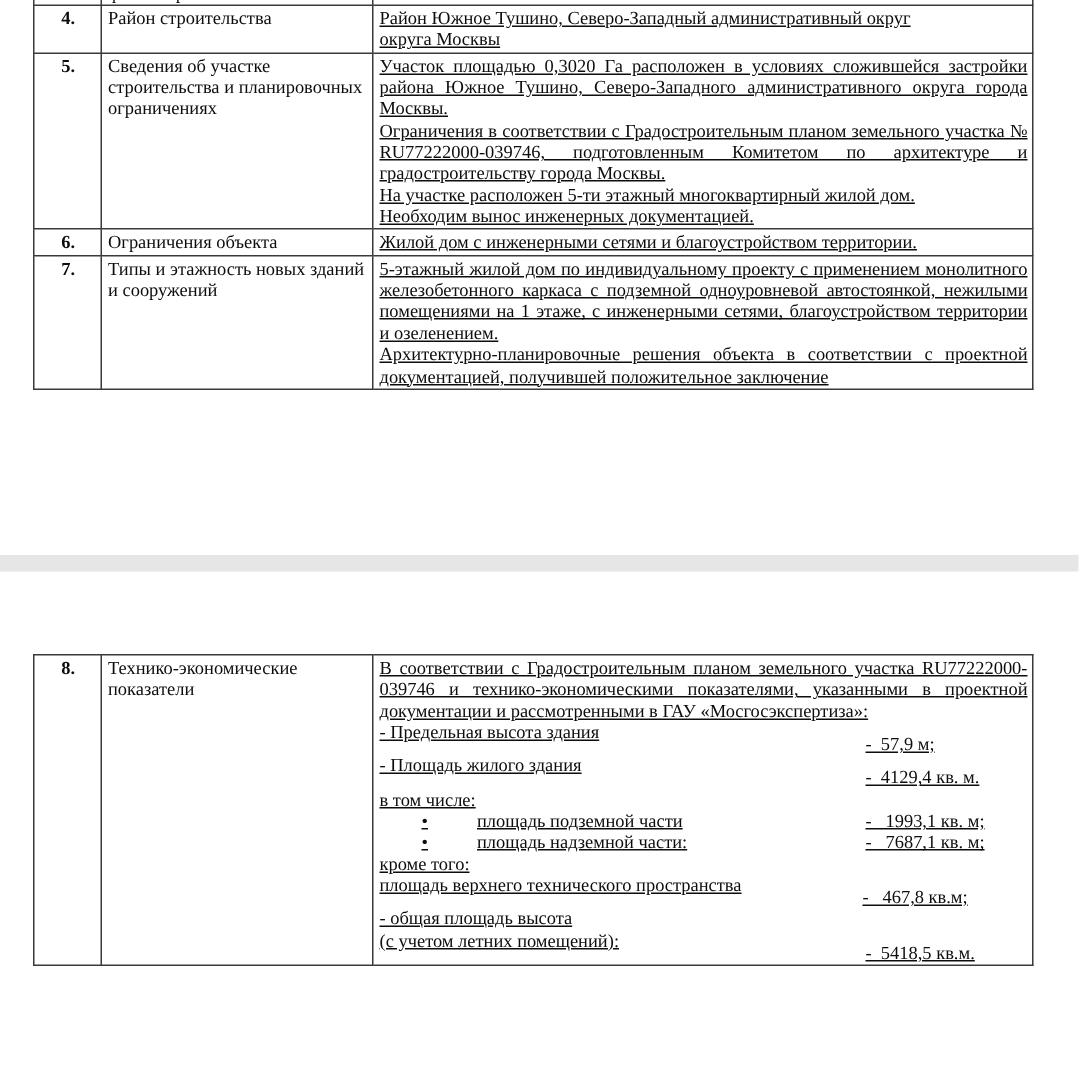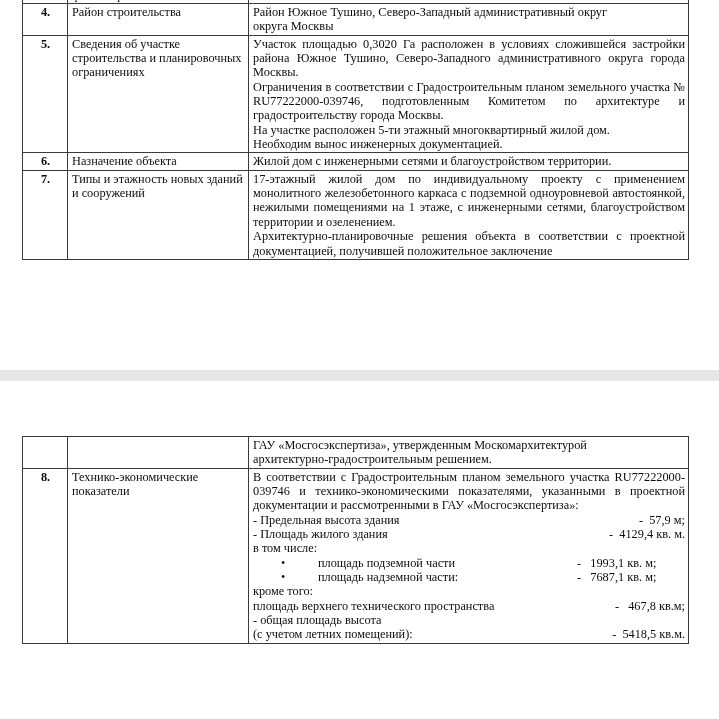--- a/index.html
+++ b/index.html
@@ -58,20 +58,21 @@
     padding-top: 2px;
   }
   .cell-label {
     font-weight: normal;
     text-align: left;
     padding-top: 2px;
   }
   .cell-body {
     text-align: justify;
     padding-top: 2px;
+    text-decoration: underline;
   }
   .cell-body.nojust { text-align: left; }
 
   .cell-body p {
     margin: 0;
     text-align: justify;
     text-justify: inter-word;
   }
   .cell-body p.left { text-align: left; }
 
@@ -82,21 +83,21 @@
 
   #table-bottom { top: 436px; left: 22px; }
 
   
   .tep-line {
     display: flex;
     white-space: pre;
   }
   .tep-line .name { flex: 0 0 auto; }
   .tep-line .spacer { flex: 1 1 auto; }
-  .tep-line .value { flex: 0 0 auto; text-align: right; }
+  .tep-line .value { flex: 0 0 auto; text-align: left; margin-top: 8px; }
 
   .bullet-line {
     display: flex;
     white-space: pre;
     padding-left: 28px;
   }
   .bullet-line .bullet {
     flex: 0 0 28px;
   }
   .bullet-line .name { flex: 0 0 auto; margin-left: 9px; }
@@ -141,54 +142,46 @@
         <td class="cell-body tall-pad">
           <p>Участок площадью 0,3020 Га расположен в условиях сложившейся застройки района Южное Тушино, Северо-Западного административного округа города Москвы.</p>
           <p>Ограничения в соответствии с Градостроительным планом земельного участка № RU77222000-039746, подготовленным Комитетом по архитектуре и градостроительству города Москвы.</p>
           <p class="left">На участке расположен 5-ти этажный многоквартирный жилой дом.</p>
           <p class="left">Необходим вынос инженерных документацией.</p>
         </td>
       </tr>
 
       <tr>
         <td class="cell-num">6.</td>
-        <td class="cell-label">Назначение объекта</td>
+        <td class="cell-label">Ограничения объекта</td>
         <td class="cell-body nojust">
           <p class="left">Жилой дом с инженерными сетями и благоустройством территории.</p>
         </td>
       </tr>
 
       <tr>
         <td class="cell-num">7.</td>
         <td class="cell-label">Типы и этажность новых зданий и сооружений</td>
         <td class="cell-body">
-          <p>17-этажный жилой дом по индивидуальному проекту с применением монолитного железобетонного каркаса с подземной одноуровневой автостоянкой, нежилыми помещениями на 1 этаже, с инженерными сетями, благоустройством территории и озеленением.</p>
+          <p>5-этажный жилой дом по индивидуальному проекту с применением монолитного железобетонного каркаса с подземной одноуровневой автостоянкой, нежилыми помещениями на 1 этаже, с инженерными сетями, благоустройством территории и озеленением.</p>
           <p>Архитектурно-планировочные решения объекта в соответствии с проектной документацией, получившей положительное заключение</p>
         </td>
       </tr>
     </tbody>
   </table>
 
   <div class="page-break"></div>
 
   <table class="doc-table" id="table-bottom">
     <colgroup>
       <col class="col-num">
         <col class="col-label">
         <col class="col-body">
     </colgroup>
     <tbody>
-      <tr>
-        <td class="cell-num"></td>
-        <td class="cell-label"></td>
-        <td class="cell-body">
-          <p>ГАУ «Мосгосэкспертиза», утвержденным Москомархитектурой</p>
-          <p class="left">архитектурно-градостроительным решением.</p>
-        </td>
-      </tr>
 
       <tr>
         <td class="cell-num">8.</td>
         <td class="cell-label">Технико-экономические показатели</td>
         <td class="cell-body">
           <p>В соответствии с Градостроительным планом земельного участка RU77222000-039746 и технико-экономическими показателями, указанными в проектной документации и рассмотренными в ГАУ «Мосгосэкспертиза»:</p>
 
           <div class="tep-line">
             <span class="name">- Предельная высота здания</span>
             <span class="spacer"></span>

